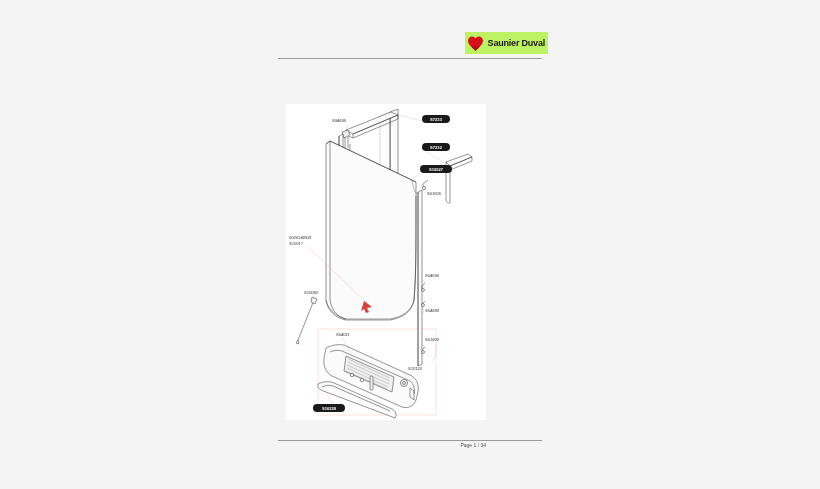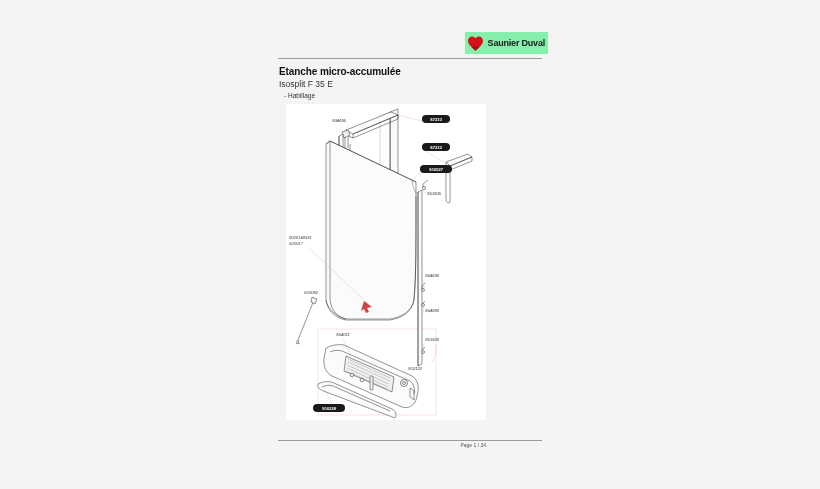--- a/index.html
+++ b/index.html
@@ -34,21 +34,21 @@
     height: 30px;
   }
   #brand-logo {
     position: absolute;
     right: 2px;
     top: 4px;
     height: 20px;
     display: flex;
     align-items: center;
     gap: 4px;
-    background: #86efac;
+    background: #bef264;
     padding: 1px 3px 1px 2px;
   }
   #brand-mark {
     width: 17px;
     height: 17px;
     display: block;
   }
   #brand-word {
     font-size: 9px;
     font-weight: bold;
@@ -161,25 +161,20 @@
     <div id="brand-logo">
       <svg id="brand-mark" viewBox="0 0 20 20">
         <path d="M10 18.5 C 4.4 13.6 1.2 10.6 1.2 6.9 C 1.2 3.9 3.4 1.8 6.1 1.8 C 7.8 1.8 9.2 2.7 10 4.1 C 10.8 2.7 12.2 1.8 13.9 1.8 C 16.6 1.8 18.8 3.9 18.8 6.9 C 18.8 10.6 15.6 13.6 10 18.5 Z" fill="#d4101a"></path>
         <path d="M10 18.5 C 7.6 16.4 5.6 14.6 4.2 12.9 C 5.6 13.7 7.2 14.1 8.6 13.4 C 9.2 13.1 9.7 12.6 10 12.0 C 10.3 12.6 10.8 13.1 11.4 13.4 C 12.8 14.1 14.4 13.7 15.8 12.9 C 14.4 14.6 12.4 16.4 10 18.5 Z" fill="#b00c14"></path>
       </svg>
       <span id="brand-word">Saunier Duval</span>
     </div>
     <div id="header-rule"></div>
   </div>
 
-  <div id="title-block">
-    <div id="doc-title">Etanche micro-accumulée</div>
-    <div id="doc-model">Isosplit F 35 E</div>
-    <div id="doc-section">- Habillage</div>
-  </div>
 
   <div id="diagram-panel">
     <svg id="diagram-svg" viewBox="0 0 200 316">
 
       <rect class="dashbox" x="32" y="225" width="118" height="86"></rect>
 
       <g>
         <path class="part-fill-light" d="M104 8 L112 5 L112 86 L104 90 Z"></path>
         <path class="part-line" d="M104 8 L104 90"></path>
         <path class="part-fill-light" d="M94 12 L104 8 L104 90 L94 94 Z" opacity="0.35"></path>

